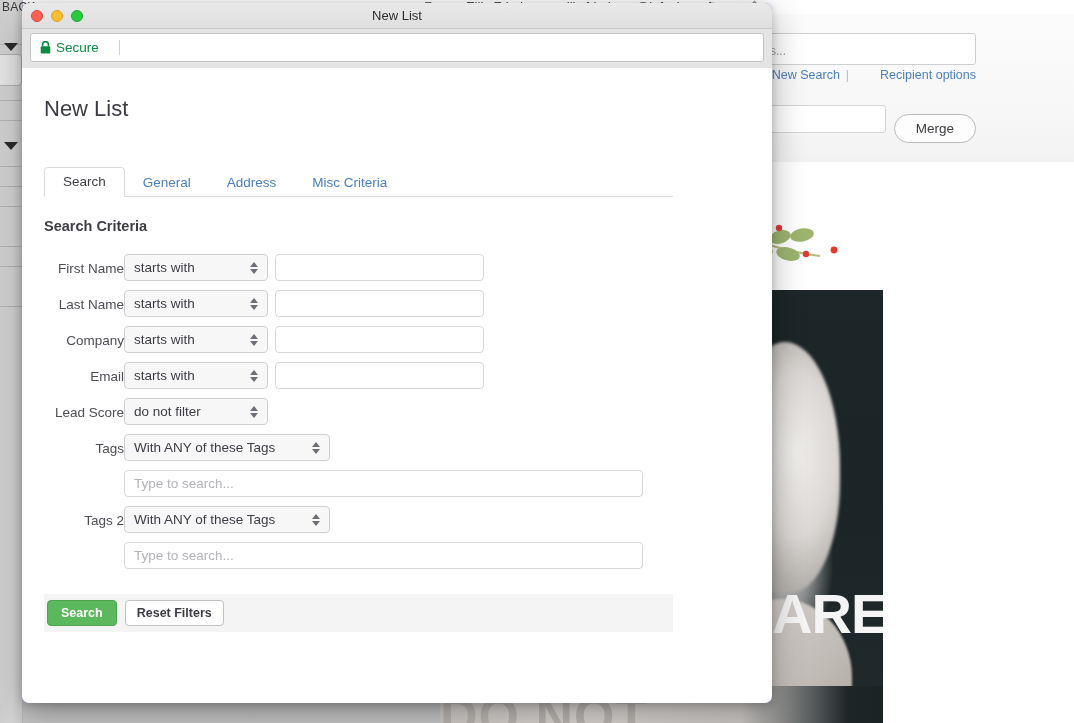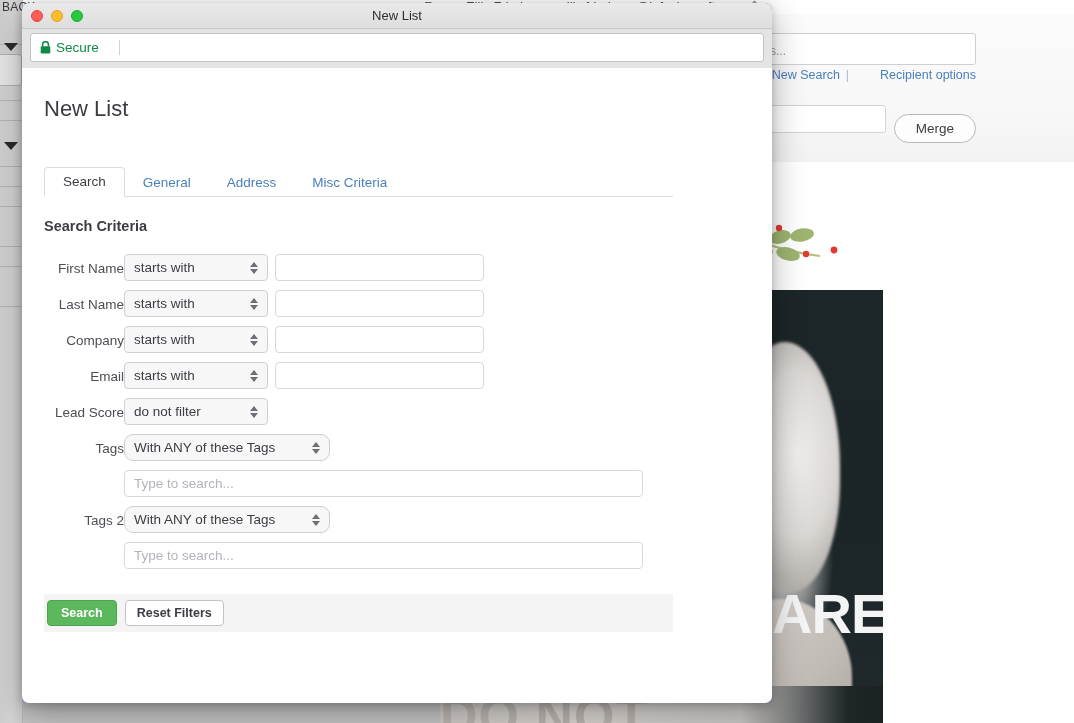--- a/index.html
+++ b/index.html
@@ -362,21 +362,21 @@
     border-radius: 4px;
     box-sizing: border-box;
     display: flex;
     align-items: center;
     padding: 0 26px 0 9px;
     font-size: 13.5px;
     color: #3c3c44;
     white-space: nowrap;
   }
   .fselect.w-small { width: 144px; }
-  .fselect.w-large { width: 206px; border-radius: 9px; }
+  .fselect.w-large { width: 206px; }
   .sel-arrows {
     position: absolute;
     right: 9px; top: 50%;
     transform: translateY(-50%);
     display: flex;
     flex-direction: column;
     gap: 2px;
     align-items: center;
   }
   .sel-arrow-up {

